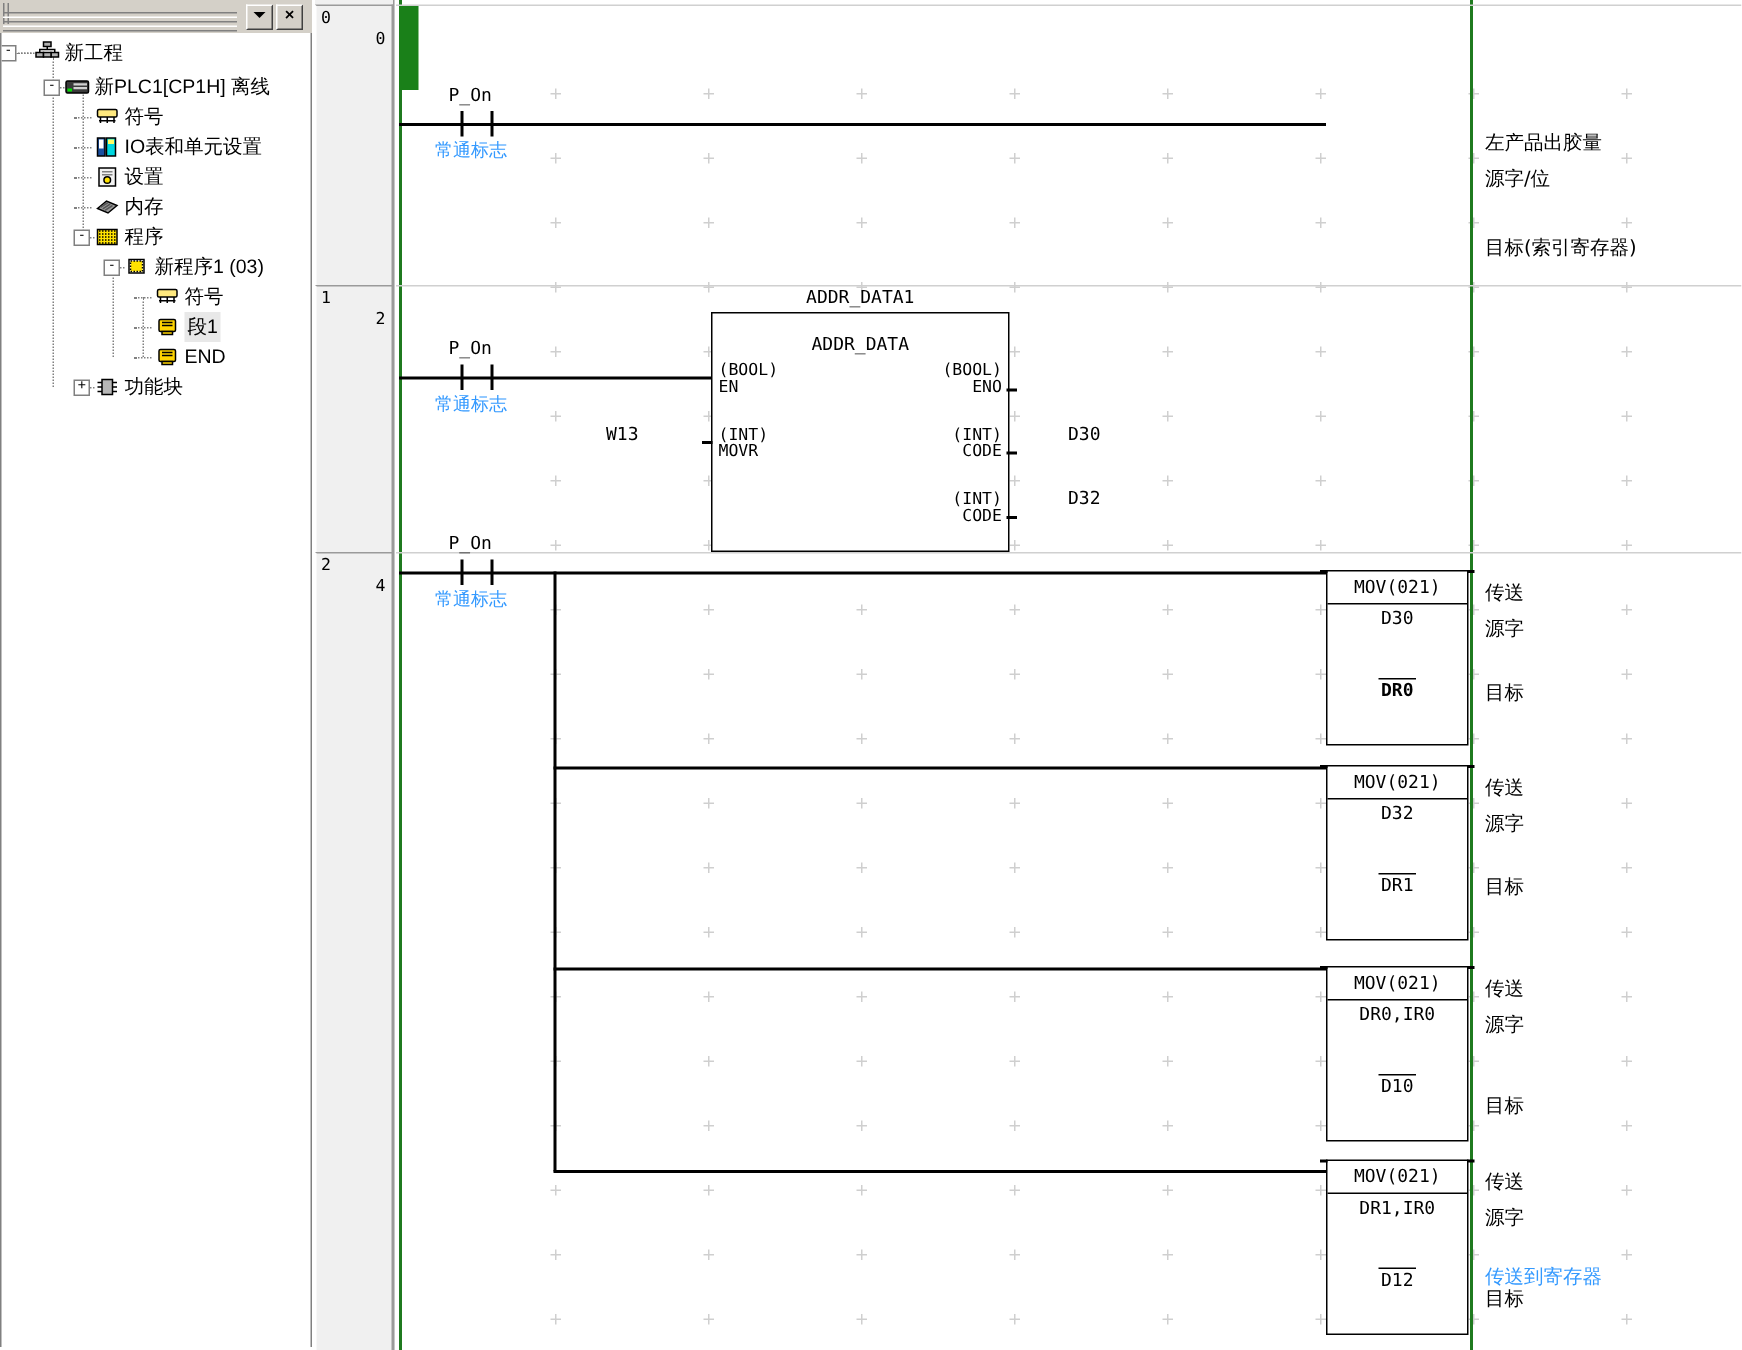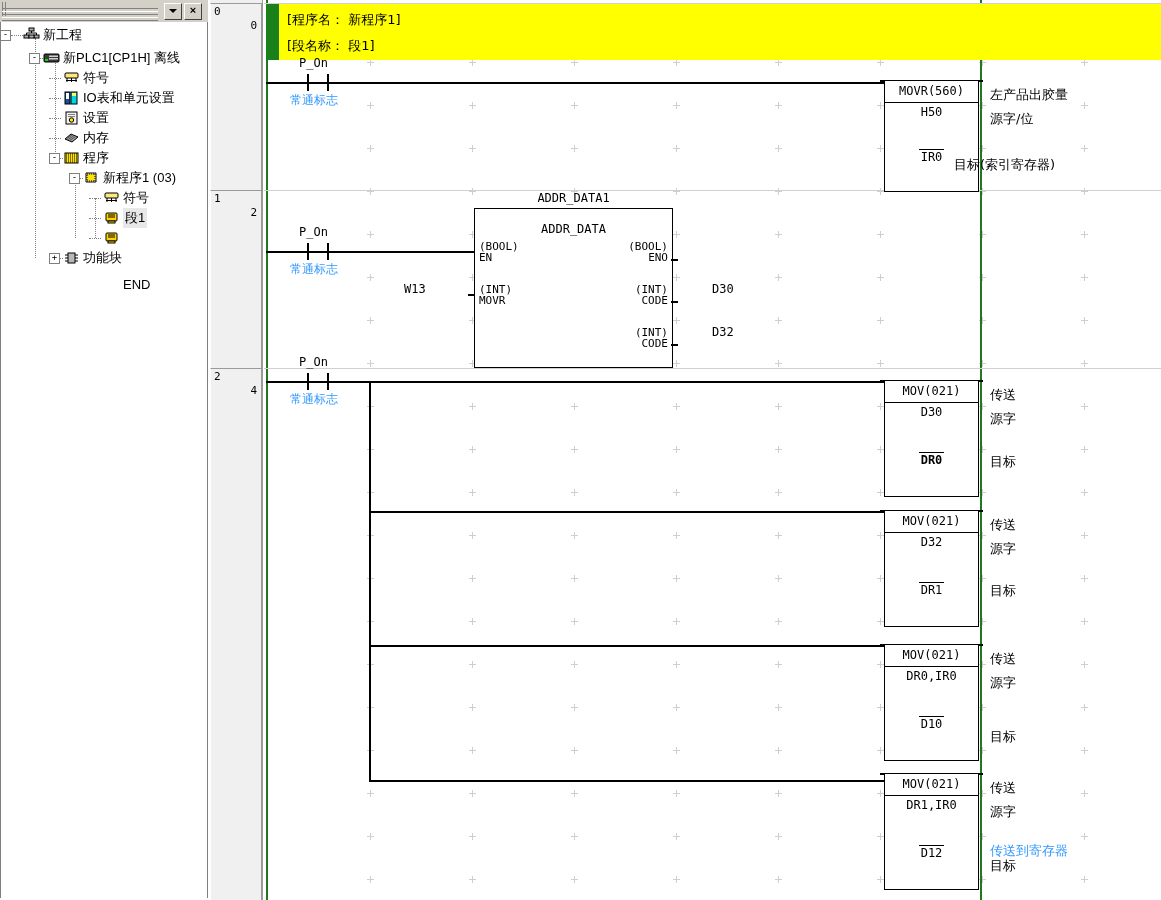--- a/index.html
+++ b/index.html
@@ -234,21 +234,21 @@
             </svg></span>
           <span class="lbl sel" style="position:absolute;left:122px;top:0;">段1</span>
         </div>
         <div class="hline" style="left:88px;top:216px;width:12px;"></div>
         <div class="tnode" style="left:0;top:206px;width:206px;">
           <span class="ico" style="left:102px;top:2px;"><svg width="17" height="16" viewBox="0 0 17 16">
               <rect x="3" y="3" width="11" height="8" rx="1" fill="#ffd400" stroke="#000"></rect>
               <rect x="5" y="11" width="7" height="2" fill="#ffd400" stroke="#000"></rect>
               <path d="M5,5 h7 M5,7 h7" stroke="#000"></path>
             </svg></span>
-          <span class="lbl" style="position:absolute;left:122px;top:0;margin-top:47px;">END</span>
+          <span class="lbl" style="position:absolute;left:122px;top:0;">END</span>
         </div>
         <div class="expander" style="left:48px;top:231px;">+</div>
         <div class="hline" style="left:59px;top:236px;width:3px;"></div>
         <div class="tnode" style="left:0;top:226px;width:206px;">
           <span class="ico" style="left:62px;top:2px;"><svg width="17" height="16" viewBox="0 0 17 16">
               <rect x="5" y="3" width="7" height="10" fill="#b8b8b8" stroke="#000"></rect>
               <path d="M2,5h3M2,8h3M2,11h3M12,5h3M12,8h3M12,11h3" stroke="#000"></path>
             </svg></span>
           <span class="lbl" style="position:absolute;left:82px;top:0;">功能块</span>
         </div>
@@ -435,41 +435,30 @@
         <div class="grid-dot" style="left:817px;top:747px;"></div>
         <div class="grid-dot" style="left:817px;top:790px;"></div>
         <div class="grid-dot" style="left:817px;top:833px;"></div>
         <div class="grid-dot" style="left:817px;top:876px;"></div>
         <div class="rail" style="left:2px;top:0;height:900px;"></div>
         <div class="rail" style="left:716px;top:0;height:900px;"></div>
         <div class="rung-sep" style="left:0;top:3px;width:897px;"></div>
         <div class="rung-sep" style="left:0;top:190px;width:897px;"></div>
         <div class="rung-sep" style="left:0;top:368px;width:897px;"></div>
         <div id="hdr-green" style="left:2px;top:4px;width:13px;height:56px;"></div>
-        <div id="hdr-yellow" style="left:15px;top:4px;width:882px;height:56px;">
-          <div class="hdr-line" style="left:8px;top:7px;">[程序名： 新程序1]</div>
-          <div class="hdr-line" style="left:8px;top:33px;">[段名称： 段1]</div>
-        </div>
         <div class="wire wire-h" style="left:2px;top:82px;width:618px;"></div>
         <div class="contact" style="left:43px;top:74px;width:22px;height:17px;">
           <div class="bar" style="left:0;"></div>
           <div class="bar" style="left:20px;"></div>
           <div class="name">P_On</div>
           <div class="cmt">常通标志</div>
         </div>
-        <div class="instr" style="left:620px;top:80px;width:93px;height:110px;">
-          <div class="lnub"></div>
-          <div class="rnub"></div>
-          <div class="op">MOVR(560)</div>
-          <div class="opnd" style="top:24px;">H50</div>
-          <div class="opnd ovl" style="top:69px;"><span>IR0</span></div>
-        </div>
         <div class="rcmt" style="left:726px;top:86px;">左产品出胶量</div>
         <div class="rcmt" style="left:726px;top:110px;">源字/位</div>
-        <div class="rcmt" style="left:690px;top:156px;">目标(索引寄存器)</div>
+        <div class="rcmt" style="left:726px;top:156px;">目标(索引寄存器)</div>
         <div class="wire wire-h" style="left:2px;top:251px;width:208px;"></div>
         <div class="contact" style="left:43px;top:243px;width:22px;height:17px;">
           <div class="bar" style="left:0;"></div>
           <div class="bar" style="left:20px;"></div>
           <div class="name">P_On</div>
           <div class="cmt">常通标志</div>
         </div>
         <div id="fb" style="left:210px;top:208px;width:197px;height:158px;">
           <div class="inst-name">ADDR_DATA1</div>
           <div class="fb-type">ADDR_DATA</div>

